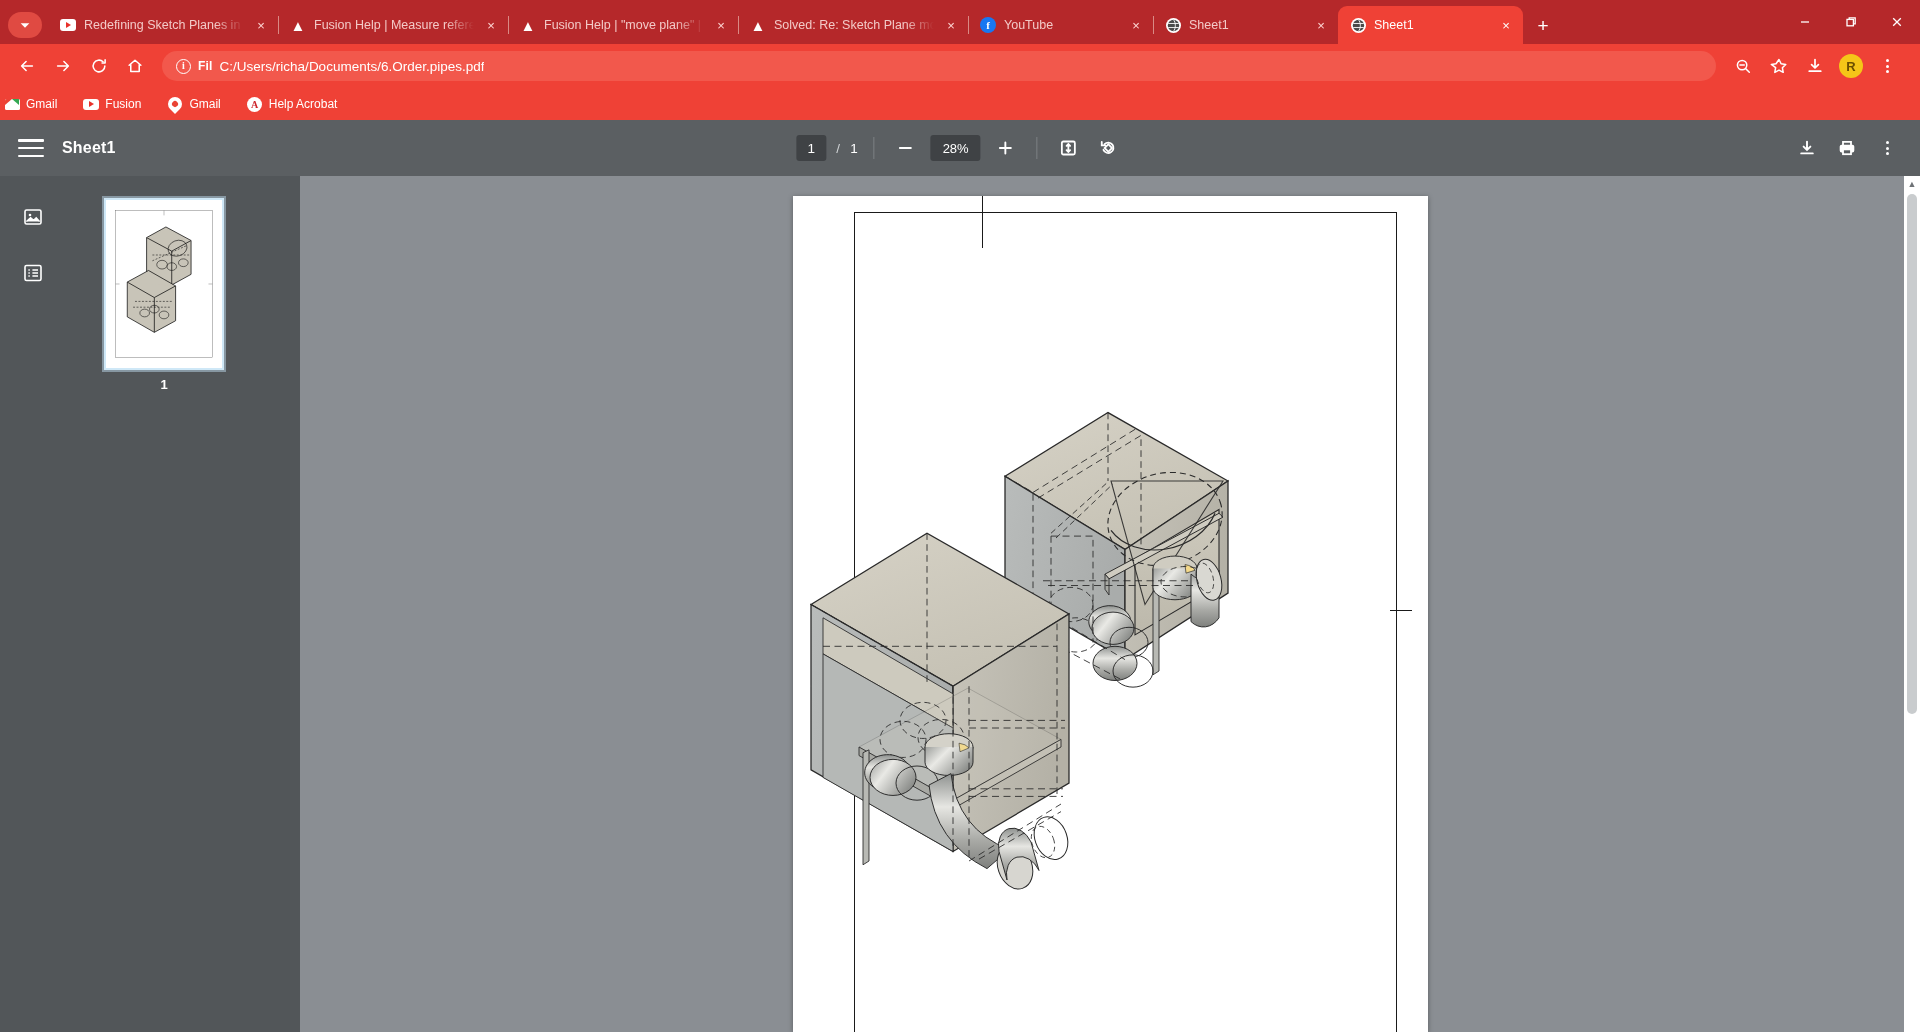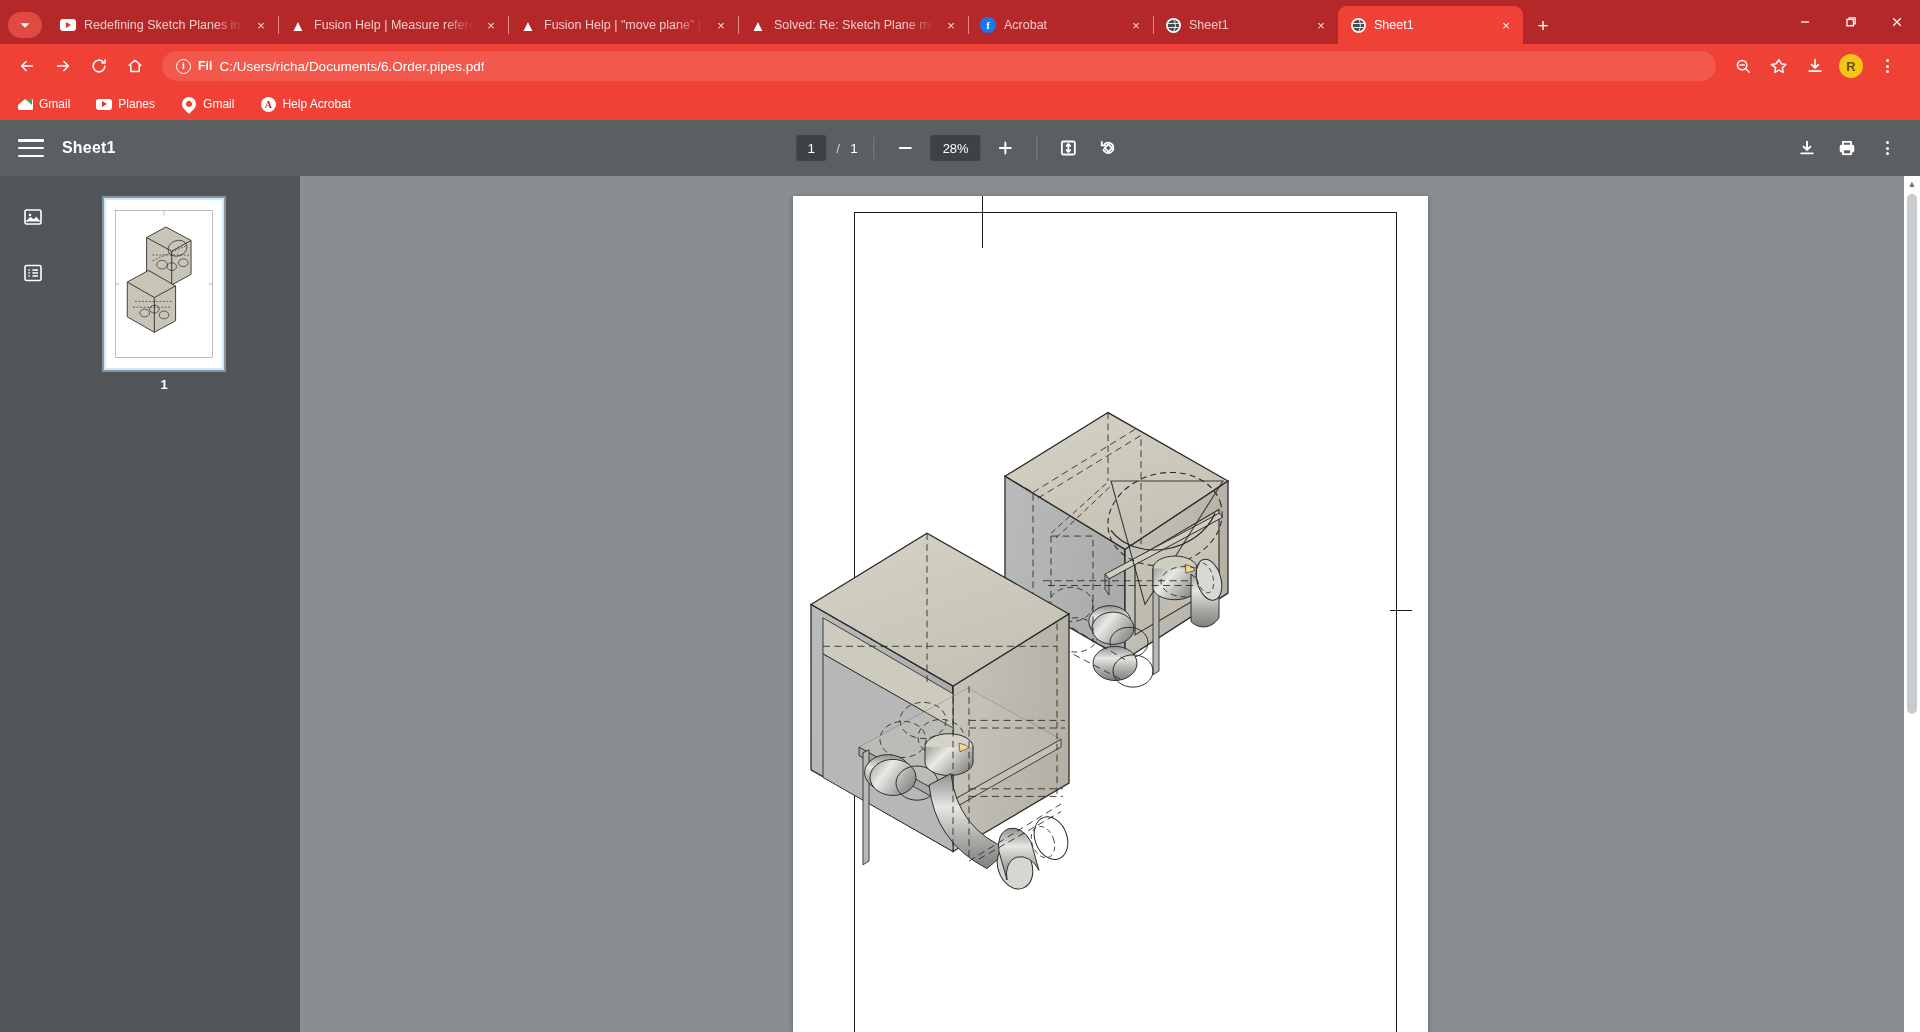--- a/index.html
+++ b/index.html
@@ -153,21 +153,21 @@
   }
   .dots { display:flex; flex-direction:column; gap:2.5px; align-items:center; }
   .dots span { width:3px;height:3px;border-radius:50%;background:#fff;display:block; }
 
   
   .bookmarks {
     height: 32px;
     background: #ef4136;
     display: flex;
     align-items: center;
-    padding: 0 13px;
+    padding: 0 0;
     gap: 18px;
   }
   .bookmark {
     display: flex; align-items: center; gap: 6px;
     color: #ffffff; font-size: 12px;
     padding: 3px 4px; border-radius: 4px;
   }
   .bm-icon { width: 16px; height: 16px; display:flex;align-items:center;justify-content:center; flex:0 0 16px;}
   .bm-gmail { width:15px;height:11px;background:#fff;border-radius:1.5px;position:relative;overflow:hidden;}
   .bm-gmail::before{content:"";position:absolute;left:0;top:0;width:0;height:0;border-left:7.5px solid #ea4335;border-right:7.5px solid #34a853;border-bottom:6px solid transparent;}
@@ -346,21 +346,21 @@
   <div class="tab">
     <span class="tab-favicon fav-fusion">▲</span>
     <span class="tab-title">Solved: Re: Sketch Plane moved</span>
     <span class="tab-close">×</span>
   </div>
 
   <div class="tab" style="min-width:185px">
     <span class="tab-favicon">
         <span class="fav-fb">f</span>
       </span>
-    <span class="tab-title">Acrobat</span>
+    <span class="tab-title">YouTube</span>
     <span class="tab-close">×</span>
   </div>
 
   <div class="tab" style="min-width:185px">
     <span class="tab-favicon">
       <span class="fav-globe">
           <svg viewBox="0 0 16 16">
             <circle cx="8" cy="8" r="7" fill="#4a4a4a"></circle>
             <path d="M8 1c3 3 3 11 0 14M1.5 5.5h13M1.5 10.5h13" stroke="#fff" fill="none" stroke-width="1.1"></path>
           </svg>
@@ -473,21 +473,21 @@
         <span class="bm-gmail"></span>
       </span>
     <span>Gmail</span>
   </div>
   <div class="bookmark">
     <span class="bm-icon">
         <span class="bm-yt">
           <i></i>
         </span>
       </span>
-    <span>Planes</span>
+    <span>Fusion</span>
   </div>
   <div class="bookmark">
     <span class="bm-icon">
         <span class="bm-maps"></span>
       </span>
     <span>Gmail</span>
   </div>
   <div class="bookmark">
     <span class="bm-icon">
         <span class="bm-acrobat">A</span>

